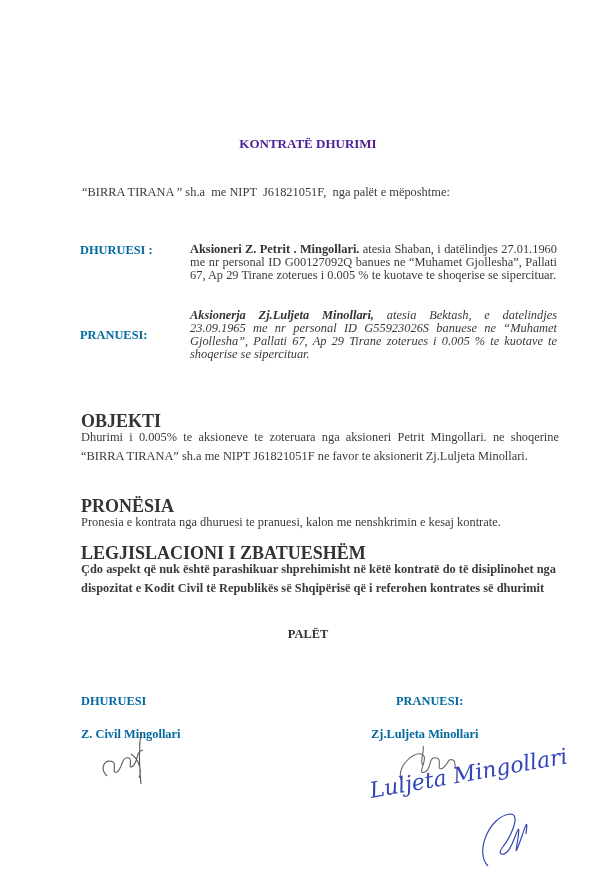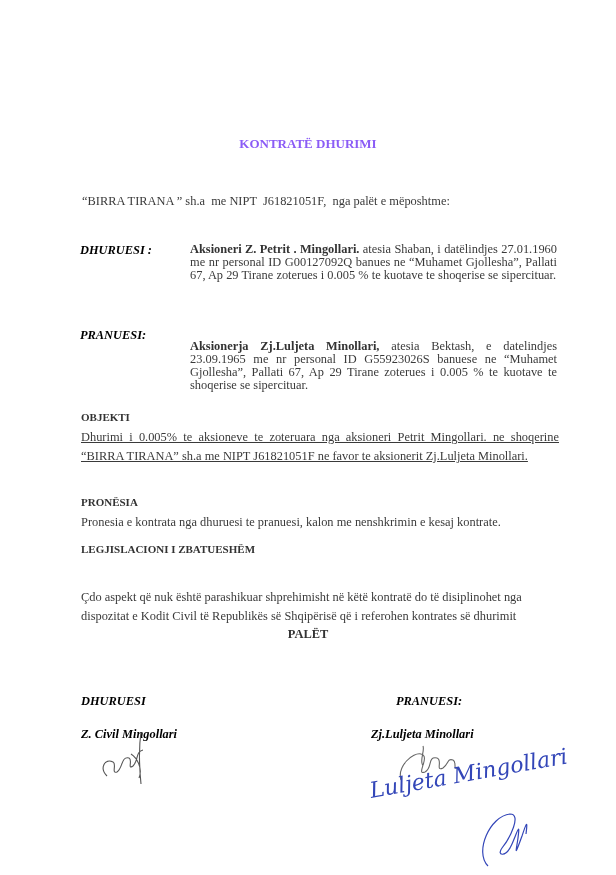--- a/index.html
+++ b/index.html
@@ -1,57 +1,57 @@
 <!DOCTYPE html>
 <html><head>
 <meta charset="utf-8">
 <style>
   html, body { margin:0; padding:0; background:#ffffff; }
   body { width:616px; height:875px; position:relative; overflow:hidden;
          font-family:"Liberation Serif", "DejaVu Serif", serif; color:#3a3a3a; font-size:12.4px; }
   .abs { position:absolute; }
-  .title { top:136px; left:0; width:616px; text-align:center; font-weight:bold; font-size:13px; color:#8b5cf6; }
+  .title { top:136px; left:0; width:616px; text-align:center; font-weight:bold; font-size:13px; color:#4c1d95; }
   .intro { left:82px; top:183px; width:470px; line-height:19px; }
-  .label { font-weight:bold; color:#000000;font-style:italic; }
+  .label { font-weight:bold; color:#0369a1; }
   .party-label { left:80px; }
   .party-body { left:190px; width:367px; line-height:13px; text-align:justify; }
   .party-body b { color:#333; }
-  .sec-h { left:81px; font-weight:bold; color:#333; font-size:11px; }
+  .sec-h { left:81px; font-weight:bold; color:#333; font-size:18px; }
   .sec-p { left:81px; width:478px; line-height:19px; }
-  .just { text-align:justify;text-decoration:underline; }
+  .just { text-align:justify; }
   .palet { top:627px; left:0; width:616px; text-align:center; font-weight:bold; color:#333; }
   svg.sig { position:absolute; overflow:visible; }
 </style>
 </head>
 <body>
 
 <div class="abs title">KONTRATË DHURIMI</div>
 
 <div class="abs intro">
-  <div style="white-space:pre;margin-top:9px;">“BIRRA TIRANA ” sh.a  me NIPT  J61821051F,  nga palët e mëposhtme:</div>
+  <div style="white-space:pre;">“BIRRA TIRANA ” sh.a  me NIPT  J61821051F,  nga palët e mëposhtme:</div>
 </div>
 
 <div class="abs label party-label" style="top:243px;">DHURUESI :</div>
 <div class="abs party-body" style="top:243px;">
   <b>Aksioneri Z. Petrit . Mingollari.</b><span> atesia Shaban, i datëlindjes 27.01.1960 me nr personal ID G00127092Q banues ne “Muhamet Gjollesha”, Pallati 67, Ap 29 Tirane zoterues i 0.005 % te kuotave te shoqerise se sipercituar.</span>
 </div>
 
 <div class="abs label party-label" style="top:328px;">PRANUESI:</div>
-<div class="abs party-body" style="top:340px;">
+<div class="abs party-body" style="top:309px;font-style:italic;">
   <b>Aksionerja Zj.Luljeta Minollari,</b><span> atesia Bektash, e datelindjes 23.09.1965 me nr personal ID G55923026S banuese ne “Muhamet Gjollesha”, Pallati 67, Ap 29 Tirane zoterues i 0.005 % te kuotave te shoqerise se sipercituar.</span>
 </div>
 
 <div class="abs sec-h" style="top:411px;">OBJEKTI</div>
 <div class="abs sec-p just" style="top:428px;">Dhurimi i 0.005%  te aksioneve te zoteruara nga aksioneri Petrit Mingollari. ne shoqerine “BIRRA TIRANA” sh.a  me NIPT J61821051F ne favor te aksionerit Zj.Luljeta Minollari.</div>
 
 <div class="abs sec-h" style="top:496px;text-align:center;">PRONËSIA</div>
 <div class="abs sec-p" style="top:513px;">Pronesia e kontrata nga dhuruesi te pranuesi, kalon me nenshkrimin e kesaj kontrate.</div>
 
 <div class="abs sec-h" style="top:543px;">LEGJISLACIONI I ZBATUESHËM</div>
-<div class="abs sec-p" style="top:588px;">Çdo aspekt që nuk është parashikuar shprehimisht në këtë kontratë do të disiplinohet nga dispozitat e Kodit Civil të Republikës së Shqipërisë që i referohen kontrates së dhurimit</div>
+<div class="abs sec-p" style="top:560px;font-weight:bold;">Çdo aspekt që nuk është parashikuar shprehimisht në këtë kontratë do të disiplinohet nga dispozitat e Kodit Civil të Republikës së Shqipërisë që i referohen kontrates së dhurimit</div>
 
 <div class="abs palet">PALËT</div>
 
 <div class="abs label" style="top:694px; left:81px;">DHURUESI</div>
 <div class="abs label" style="top:727px; left:81px;">Z. Civil Mingollari</div>
 
 <div class="abs label" style="top:694px; left:396px;">PRANUESI:</div>
 <div class="abs label" style="top:727px; left:371px;">Zj.Luljeta Minollari</div>
 
 <svg class="sig" style="left:95px; top:728px;" width="60" height="60">

